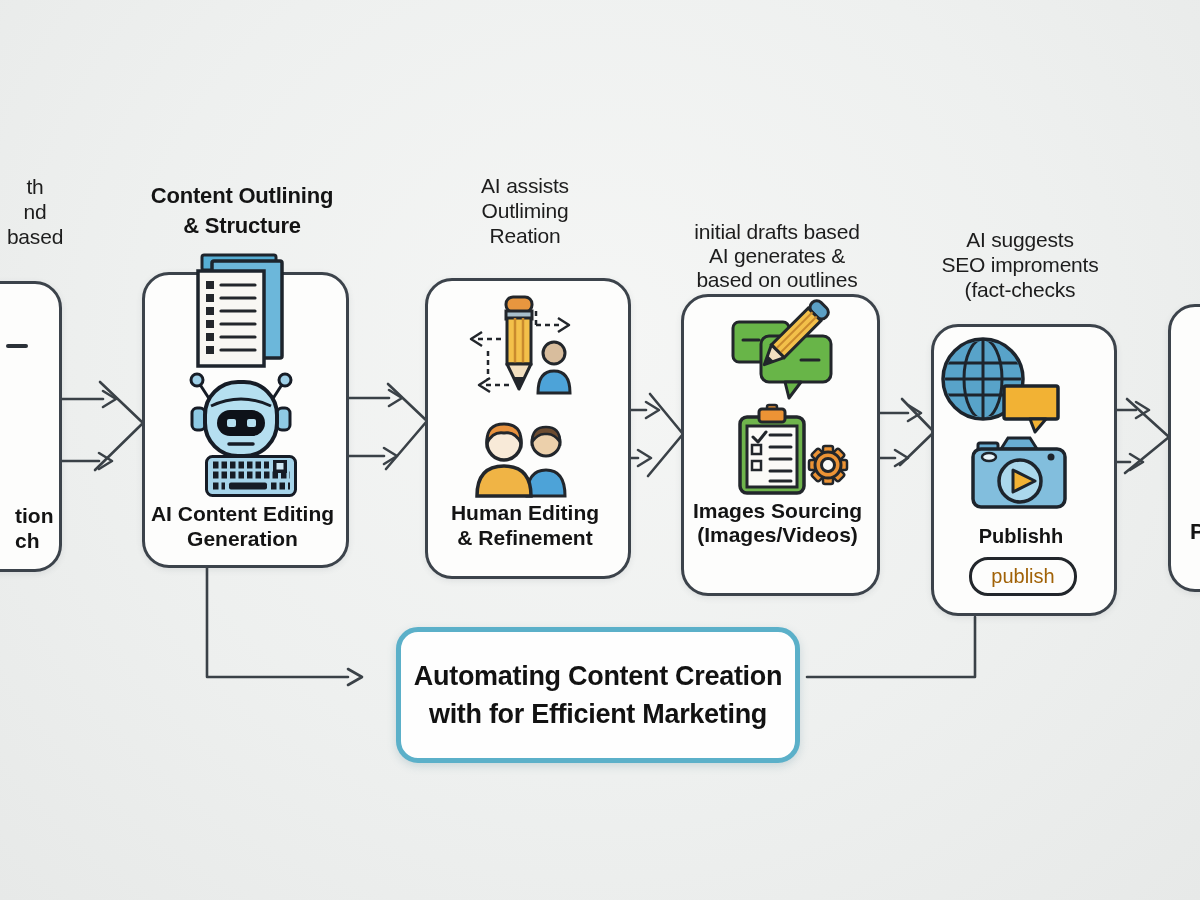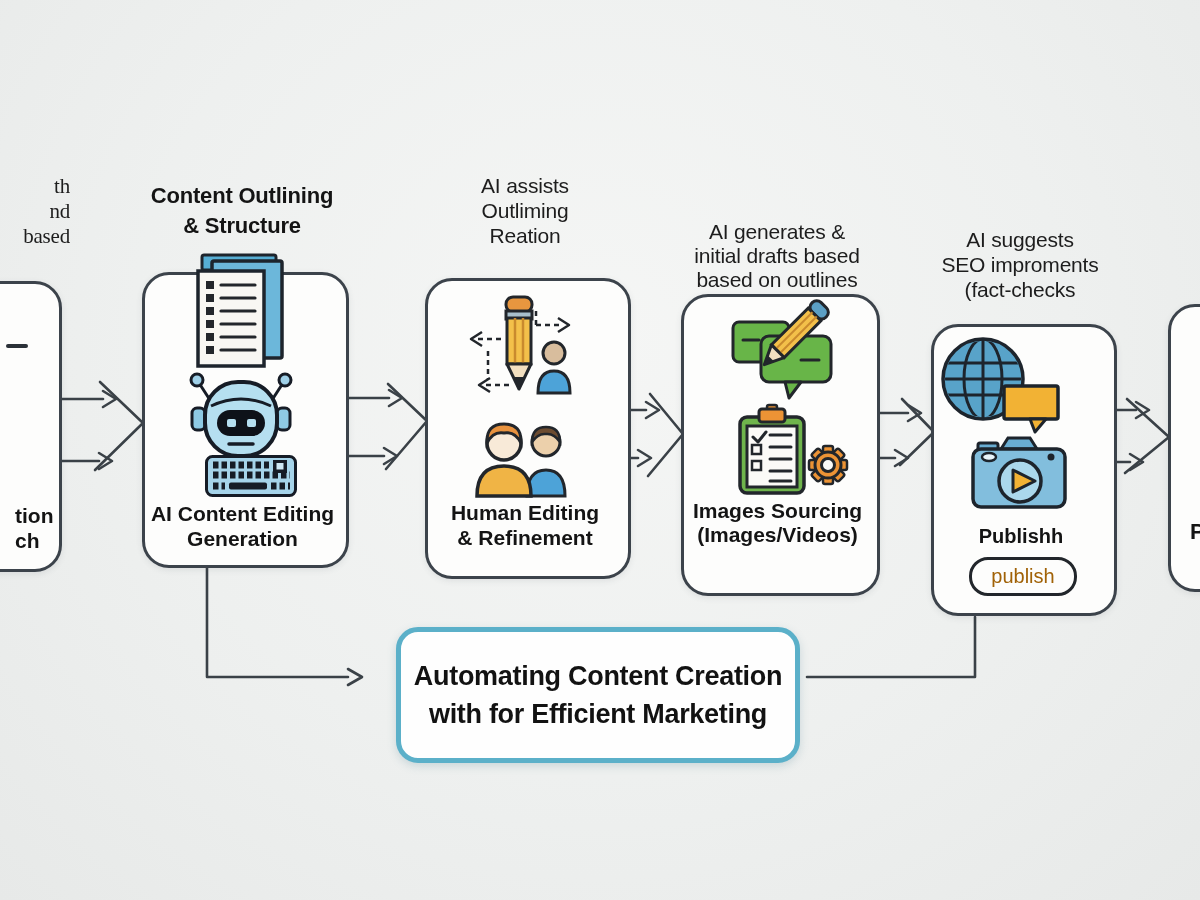--- a/index.html
+++ b/index.html
@@ -4,21 +4,21 @@
 <style>
   html,body{margin:0;padding:0;}
   body{font-family:"Liberation Sans","DejaVu Sans",sans-serif;background:#e8eae9;}
   #canvas{position:relative;width:1200px;height:900px;overflow:hidden;
     background:radial-gradient(ellipse at 50% 38%, #f5f6f5 0%, #eef0ef 55%, #e7e9e8 100%);}
   .box{position:absolute;background:#fdfdfc;border:3px solid #3c434b;border-radius:27px;
     box-shadow:0 2px 6px rgba(60,70,75,0.10);}
   .hdr{position:absolute;text-align:center;font-size:21px;line-height:25px;color:#1d1d1d;letter-spacing:-0.2px;}
   .hdr span{display:block;}
   .hdr.bold{font-weight:bold;font-size:22px;line-height:30px;color:#141414;}
-  .hdr.frag-left{text-align:right;font-family:Liberation Serif, serif;}
+  .hdr.frag-left{text-align:center;}
   .lbl{position:absolute;text-align:center;font-weight:bold;font-size:21px;line-height:25px;color:#141414;}
   .lbl span{display:block;}
   .lbl.left-frag{text-align:left;}
   .icon{position:absolute;}
   .icon svg{overflow:visible;display:block;}
   #connectors{position:absolute;left:0;top:0;pointer-events:none;}
   #banner{position:absolute;left:396px;top:627px;width:394px;height:126px;background:#fefefe;
     border:5px solid #5bb0c9;border-radius:22px;box-shadow:0 3px 9px rgba(90,140,155,0.25);
     display:flex;flex-direction:column;align-items:center;justify-content:center;}
   #banner div{font-weight:bold;font-size:27px;line-height:38px;color:#121212;letter-spacing:-0.3px;}
@@ -197,22 +197,22 @@
       <path d="M16 27 Q15 8 33 8 Q51 8 50 27 Q44 15 33 17 Q22 15 16 27 Z" fill="#e8923e" stroke="#22262b" stroke-width="3"></path>
     </svg>
   </div>
 
   <div class="lbl" style="left:425px;top:500px;width:200px;">
     <span>Human Editing</span>
     <span>&amp; Refinement</span>
   </div>
 
   <div class="hdr" style="left:627px;top:220px;width:300px;line-height:24px;">
+    <span>initial drafts based</span>
     <span>AI generates &amp;</span>
-    <span>initial drafts based</span>
     <span>based on outlines</span>
   </div>
   <div class="box" style="left:681px;top:294px;width:193px;height:296px;"></div>
 
   <div class="icon" style="left:731px;top:302px;">
     <svg width="104" height="98" viewBox="0 0 104 98">
       <rect x="2" y="20" width="56" height="40" rx="6" fill="#68b548" stroke="#22262b" stroke-width="3"></rect>
       <path d="M12 38 H28" stroke="#22262b" stroke-width="3" stroke-linecap="round"></path>
       <rect x="30" y="34" width="70" height="46" rx="8" fill="#68b548" stroke="#22262b" stroke-width="3"></rect>
       <polygon points="54,80 70,80 58,96" fill="#68b548" stroke="#22262b" stroke-width="3" stroke-linejoin="round"></polygon>

